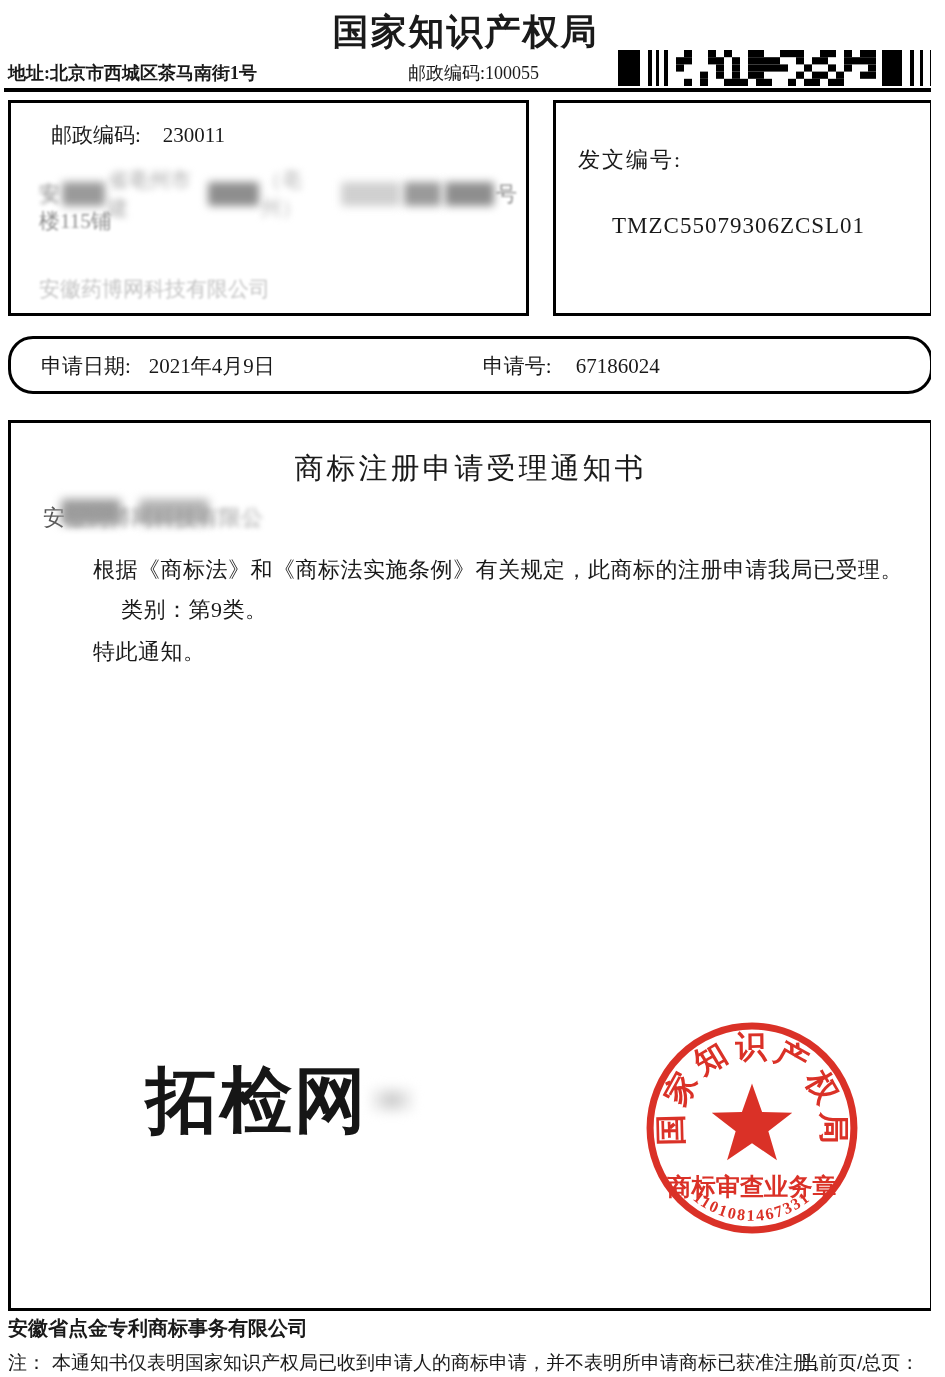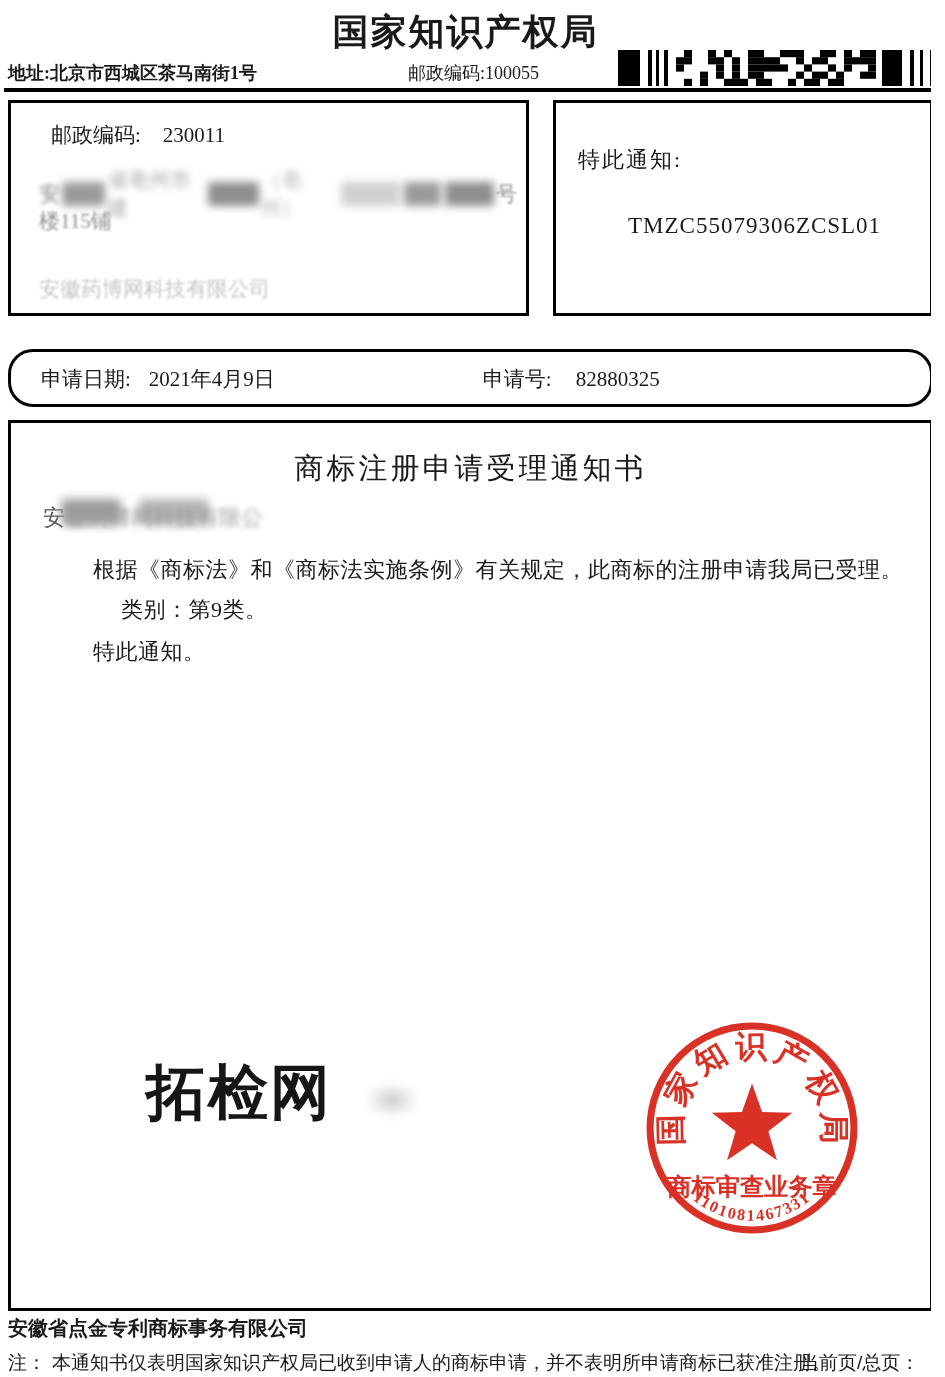--- a/index.html
+++ b/index.html
@@ -23,56 +23,56 @@
     font-size:36px;font-weight:bold;letter-spacing:2px;
   }
   .hdr-addr{left:8px;top:61px;font-size:18px;font-weight:bold;}
   .hdr-postal{left:408px;top:61px;font-size:18px;}
   .hdr-rule{left:4px;top:88px;width:937px;height:4px;background:#000;}
 
   
   .box{border:3px solid #000;background:#fff;}
   .left-box{left:8px;top:100px;width:515px;height:210px;}
   .right-box{left:553px;top:100px;width:374px;height:210px;}
-  .row-box{left:8px;top:349px;width:919px;height:52px;border-radius:25px;}
+  .row-box{left:8px;top:336px;width:919px;height:52px;border-radius:25px;}
   .main-box{left:8px;top:420px;width:919px;height:885px;}
 
   .postal-row{left:40px;top:18px;font-size:21px;}
   .postal-value{margin-left:22px;}
 
   .addr-line1{left:28px;top:76px;width:478px;height:30px;font-size:21px;display:flex;align-items:center;}
   .smudge{display:inline-block;height:24px;border-radius:2px;filter:blur(4px);margin:0 2px;}
   .blur-frag{filter:blur(3px);color:#a8a8a8;}
   .addr-end{margin-left:auto;color:#8a8a8a;filter:blur(1px);}
   .addr-line2{left:28px;top:104px;font-size:21px;color:#8f8f8f;filter:blur(1.2px);}
   .company-faint{left:28px;top:172px;font-size:21px;color:#c4c4c4;filter:blur(1.3px);}
 
   .issue-label{left:22px;top:42px;font-size:22px;letter-spacing:2px;}
-  .issue-value{left:72px;top:110px;font-size:23px;letter-spacing:1px;}
+  .issue-value{left:56px;top:110px;font-size:23px;letter-spacing:1px;}
 
   .app-row{left:30px;top:13px;width:860px;font-size:21px;display:flex;align-items:baseline;}
   .app-date-value{margin-left:18px;}
   .app-no-label{margin-left:208px;}
   .app-no-value{margin-left:24px;}
 
   
   .notice-title{left:0;right:0;top:26px;text-align:center;font-size:29px;letter-spacing:3px;}
   .addressee{left:32px;top:80px;font-size:22px;}
   .addressee .vis{color:#555;}
   .addressee .blur{color:#9e9e9e;filter:blur(2.6px);}
   .addr-smudge{position:absolute;filter:blur(5px);border-radius:3px;}
   .body-line{left:82px;font-size:22px;letter-spacing:0.5px;}
   .p1{top:132px;}
   .p2{top:172px;margin-left:28px;}
   .p3{top:214px;}
 
   .trademark{
     left:135px;top:630px;
     font-family:Liberation Mono, monospace;
-    font-weight:bold;font-size:60px;letter-spacing:2px;color:#161616;
+    font-weight:bold;font-size:72px;letter-spacing:2px;color:#161616;
   }
   .tm-ghost{left:358px;top:662px;width:46px;height:30px;
     background:radial-gradient(ellipse at center,#c8c8c8 0%,rgba(230,230,230,.5) 60%,rgba(255,255,255,0) 100%);
     filter:blur(4px);}
 
   
   .stamp{left:630px;top:594px;width:222px;height:222px;opacity:.95;}
   .stamp-date{
     left:667px;top:704px;font-size:25px;color:#101010;
     letter-spacing:1px;white-space:nowrap;
@@ -193,30 +193,30 @@
       <span class="smudge" style="width:62px;background:#d0d0d0;"></span>
       <span class="smudge" style="width:40px;background:#9a9a9a;"></span>
       <span class="smudge" style="width:52px;background:#8e8e8e;"></span>
       <span class="addr-end">号</span>
     </div>
     <div class="abs addr-line2">楼115铺</div>
     <div class="abs company-faint">安徽药博网科技有限公司</div>
   </div>
 
   <div class="abs box right-box">
-    <div class="abs issue-label">特此通知:</div>
+    <div class="abs issue-label">发文编号:</div>
     <div class="abs issue-value">TMZC55079306ZCSL01</div>
   </div>
 
   <div class="abs box row-box">
     <div class="abs app-row">
       <span>申请日期:</span>
       <span class="app-date-value">2021年4月9日</span>
       <span class="app-no-label">申请号:</span>
-      <span class="app-no-value">82880325</span>
+      <span class="app-no-value">67186024</span>
     </div>
   </div>
 
   <div class="abs box main-box">
     <div class="abs notice-title">商标注册申请受理通知书</div>
 
     <div class="abs addressee">
       <span class="addr-smudge" style="left:18px;top:-4px;width:60px;height:26px;background:#9c9c9c;"></span>
       <span class="addr-smudge" style="left:96px;top:-4px;width:70px;height:26px;background:#b4b4b4;"></span>
       <span class="vis">安</span><span class="blur">徽药博网科技有限公</span>

